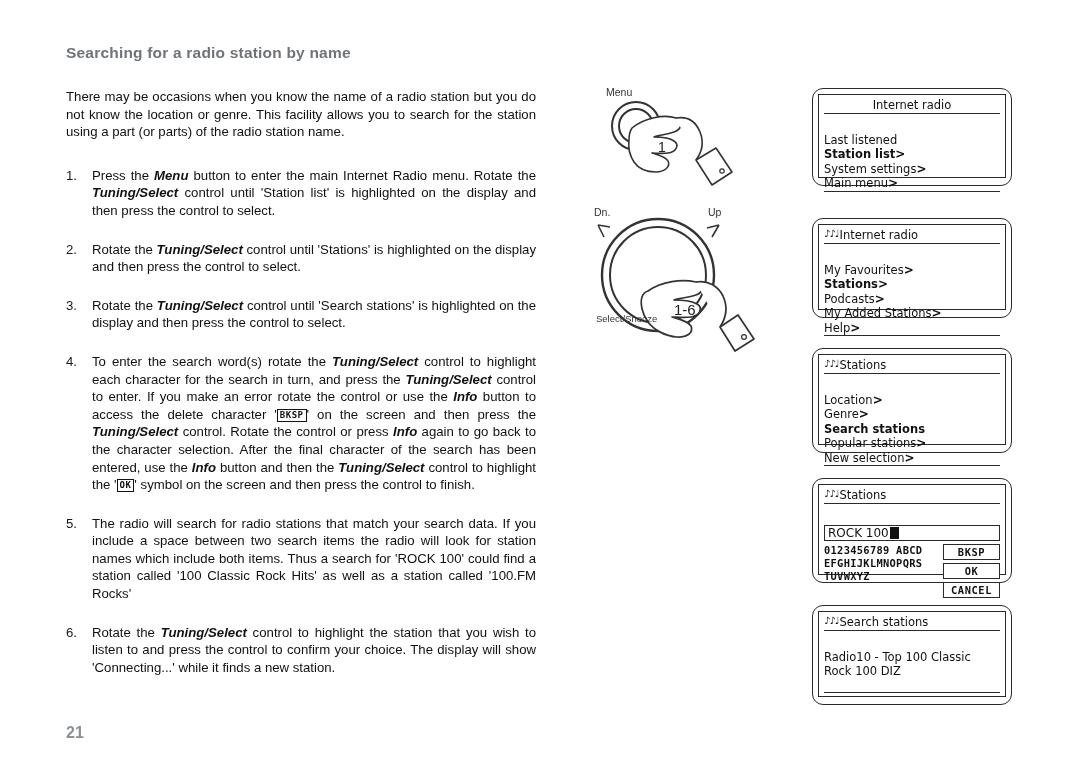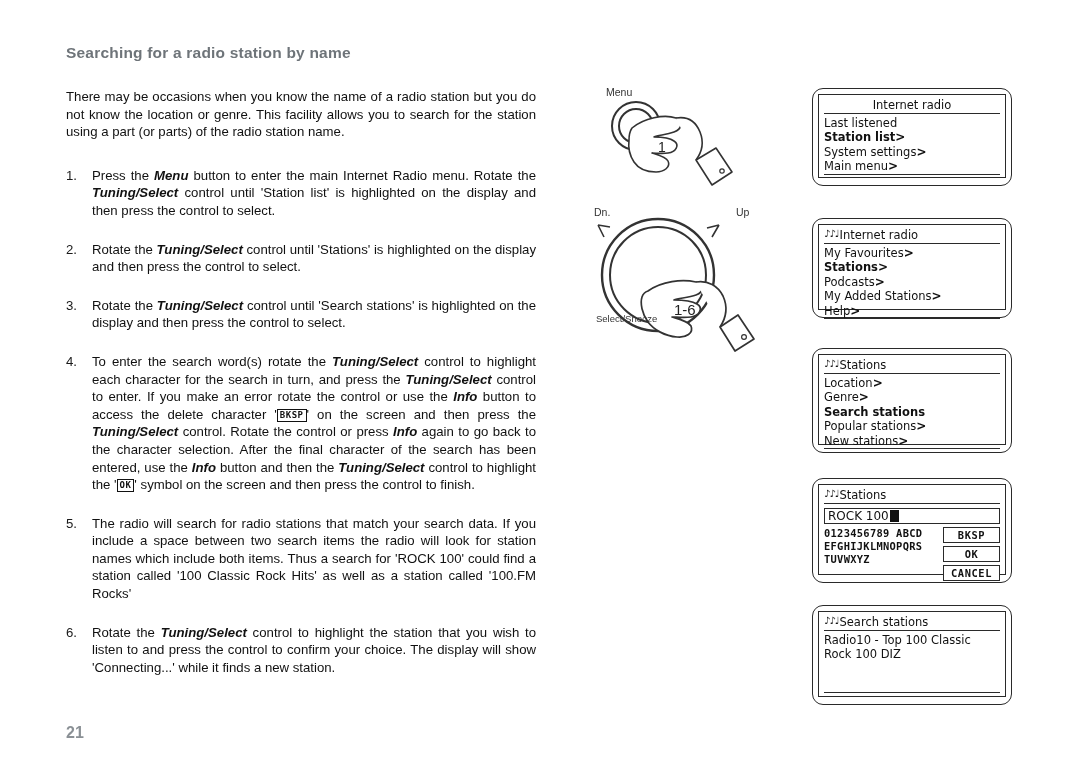--- a/index.html
+++ b/index.html
@@ -68,21 +68,21 @@
     background: #fff;
     height: 100%;
     padding: 3px 5px 3px 5px;
     display: flex; flex-direction: column;
   }
   .lcd-head {
     font-family: "DejaVu Sans", sans-serif;
     font-size: 11.5px;
     color: #111;
     border-bottom: 1.6px solid #2a2a2a;
-    padding-bottom: 1px; margin-bottom: 2px;
+    padding-bottom: 1px; margin-bottom: 19px;
     display: flex; align-items: center; white-space: nowrap;
   }
   .lcd-head.centered { justify-content: center; }
   .lcd-head .note-icon {
     display: inline-block; margin-right: 1px;
     font-size: 10px; letter-spacing: -1px; line-height: 1;
     transform: translateY(-1px);
   }
   .lcd-row {
     font-family: "DejaVu Sans", sans-serif;
@@ -188,21 +188,21 @@
       <path d="M70 88 C84 78, 104 76, 118 79 C127 81, 126 89, 118 92 C110 95, 100 95, 96 97
                C104 97, 114 98, 119 101 C126 105, 121 113, 113 114 C106 115, 98 114, 94 114
                C101 116, 110 118, 113 123 C116 130, 108 135, 99 134 C87 133, 76 127, 70 119
                C64 111, 62 100, 64 94 C65 91, 67 89, 70 88 Z" fill="#fff" stroke="#333" stroke-width="1.7" stroke-linejoin="round"></path>
       <path d="M118 79 C130 77, 140 83, 145 93 C150 104, 148 115, 142 124" fill="#fff" stroke="#333" stroke-width="1.7"></path>
       <path d="M142 124 L160 112 L176 136 L157 148 Z" fill="#fff" stroke="#333" stroke-width="1.7" stroke-linejoin="round"></path>
       <circle cx="166" cy="134" r="2.4" fill="none" stroke="#333" stroke-width="1.2"></circle>
       <text x="96" y="112" font-family="Liberation Sans, sans-serif" font-size="15" fill="#222">1-6</text>
     </svg>
     <div class="illus-label" style="left:16px; top:3px;">Dn.</div>
-    <div class="illus-label" style="left:130px; top:3px;margin-left:28px;">Up</div>
+    <div class="illus-label" style="left:130px; top:3px;">Up</div>
     <div class="illus-label" style="left:18px; top:110px; font-size:9.5px;">Select/Snooze</div>
   </div>
 
   <div id="lcd-container">
       <div class="lcd" style="top: 88px; height: 98px;">
         <div class="lcd-inner">
           <div class="lcd-head centered">
             <span>Internet radio</span>
           </div>
           <div class="lcd-row">
@@ -269,21 +269,21 @@
           </div>
           <div class="lcd-row sel">
             <span>Search stations</span>
             <span class="arrow"></span>
           </div>
           <div class="lcd-row">
             <span>Popular stations</span>
             <span class="arrow">&gt;</span>
           </div>
           <div class="lcd-row">
-            <span>New stations</span>
+            <span>New selection</span>
             <span class="arrow">&gt;</span>
           </div>
           <div class="lcd-bottomline"></div>
         </div>
       </div>
       <div class="lcd" style="top: 478px; height: 105px;">
         <div class="lcd-inner">
           <div class="lcd-head">
             <span class="note-icon">♪♪♩</span>
             <span>Stations</span>

